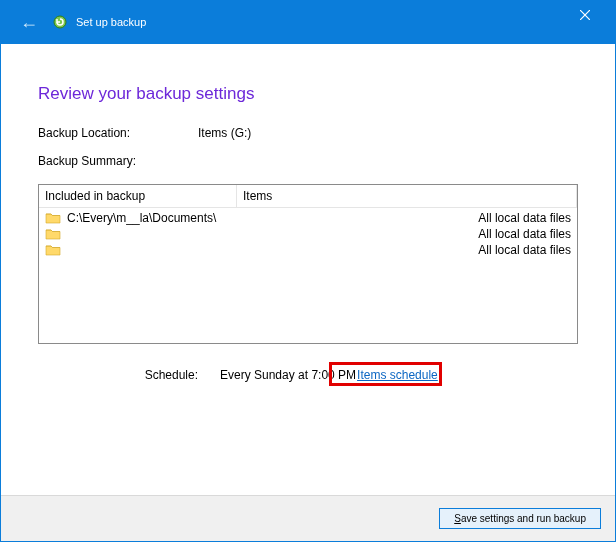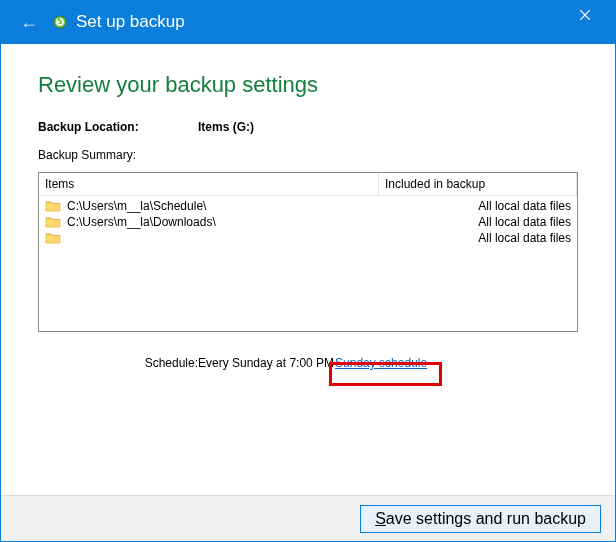--- a/index.html
+++ b/index.html
@@ -34,51 +34,51 @@
     padding: 4px 8px;
     margin-right: 6px;
     cursor: default;
   }
   .titlebar .app-icon {
     width: 16px; height: 16px;
     margin-right: 8px;
     display: inline-flex;
   }
   .titlebar .title {
-    font-size: 17px;
+    font-size: 11px;
   }
   .titlebar .close-btn {
     margin-left: auto;
     width: 46px;
     height: 30px;
     display: flex;
     align-items: center;
     justify-content: center;
     color: #fff;
     align-self: flex-start;
   }
   .content {
     padding: 28px 38px 0 38px;
   }
   .heading {
-    color: #15803d;
-    font-size: 22px;
+    color: #6d28d9;
+    font-size: 17px;
     font-weight: 400;
     margin-bottom: 22px;
+    margin-top: 12px;
   }
   .row {
     display: flex;
     margin-bottom: 14px;
-    font-weight: bold;
   }
   .row .label {
     width: 160px;
   }
   .summary-label {
-    margin-bottom: 10px;
+    margin-bottom: 16px;
   }
   .list-box {
     border: 1px solid #8a8a8a;
     height: 160px;
     overflow: auto;
   }
   .list-header {
     display: flex;
     font-size: 12px;
     background: #fff;
@@ -110,20 +110,21 @@
     display: flex;
     align-items: center;
     margin-top: 24px;
   }
   .schedule-row .schedule-label {
     width: 160px;
     text-align: right;
   }
   .schedule-row .schedule-value {
     padding-right: 1px;
+    margin-left: 22px;
   }
   .schedule-row .link {
     color: #0b66c3;
     text-decoration: underline;
     cursor: pointer;
   }
   .highlight-box {
     position: absolute;
     border: 3px solid #e10000;
     left: 329px;
@@ -142,21 +143,21 @@
     align-items: center;
     justify-content: flex-end;
     padding-right: 14px;
     gap: 8px;
   }
   .btn {
     background: #e9e9e9;
     border: 1px solid #adadad;
     padding: 4px 14px;
     font-family: inherit;
-    font-size: 16px;
+    font-size: 10px;
     cursor: pointer;
   }
   .btn.primary {
     border: 1px solid #0b7dda;
     background: #e5f1fb;
   }
   .al-underline { text-decoration: underline; }
 </style>
 </head>
 <body>
@@ -185,60 +186,59 @@
 
   <div class="row">
     <span class="label">Backup Location:</span>
     <span>Items (G:)</span>
   </div>
 
   <div class="summary-label">Backup Summary:</div>
 
   <div class="list-box">
     <div class="list-header">
+      <div class="col col-included">Included in backup</div>
       <div class="col col-items">Items</div>
-      <div class="col col-included">Included in backup</div>
     </div>
     <div class="list-rows" id="list-rows">
         <div class="list-row">
           <span class="folder-icon">
             <svg viewBox="0 0 16 14" width="16" height="14">
               <path d="M1 3 h5 l1.5 1.5 H15 V12 H1 Z" fill="#ffd96a" stroke="#d4a92a" stroke-width="0.6"></path>
               <path d="M1 3 h5 l1.5 1.5 H15" fill="none" stroke="#d4a92a" stroke-width="0.6"></path>
             </svg>
           </span>
-          <span class="item-path">C:\Users\m__la\Schedule\</span>
+          <span class="item-path">C:\Every\m__la\Documents\</span>
           <span class="item-included">All local data files</span>
         </div>
         <div class="list-row">
           <span class="folder-icon">
             <svg viewBox="0 0 16 14" width="16" height="14">
               <path d="M1 3 h5 l1.5 1.5 H15 V12 H1 Z" fill="#ffd96a" stroke="#d4a92a" stroke-width="0.6"></path>
               <path d="M1 3 h5 l1.5 1.5 H15" fill="none" stroke="#d4a92a" stroke-width="0.6"></path>
             </svg>
           </span>
-          <span class="item-path">C:\Users\m__la\Downloads\</span>
           <span class="item-included">All local data files</span>
         </div>
         <div class="list-row">
           <span class="folder-icon">
             <svg viewBox="0 0 16 14" width="16" height="14">
               <path d="M1 3 h5 l1.5 1.5 H15 V12 H1 Z" fill="#ffd96a" stroke="#d4a92a" stroke-width="0.6"></path>
               <path d="M1 3 h5 l1.5 1.5 H15" fill="none" stroke="#d4a92a" stroke-width="0.6"></path>
             </svg>
           </span>
           <span class="item-included">All local data files</span>
         </div>
       </div>
   </div>
 
   <div class="schedule-row">
     <span class="schedule-label">Schedule:</span>
     <span class="schedule-value">Every Sunday at 7:00 PM</span>
-    <a class="link">Sunday schedule</a>
+    <a class="link">Items schedule</a>
   </div>
 
 </div>
 
 <div class="highlight-box"></div>
 
 <div class="footer">
   <button class="btn primary"><span class="al-underline">S</span><span>ave settings and run backup</span></button>
 </div>
 

